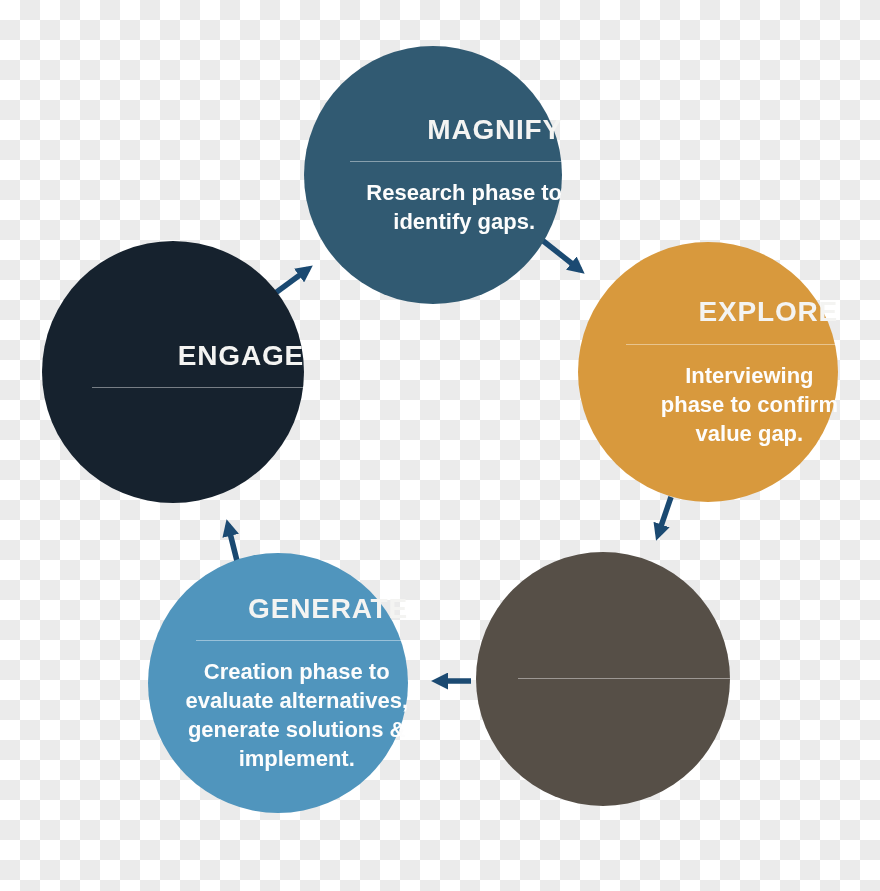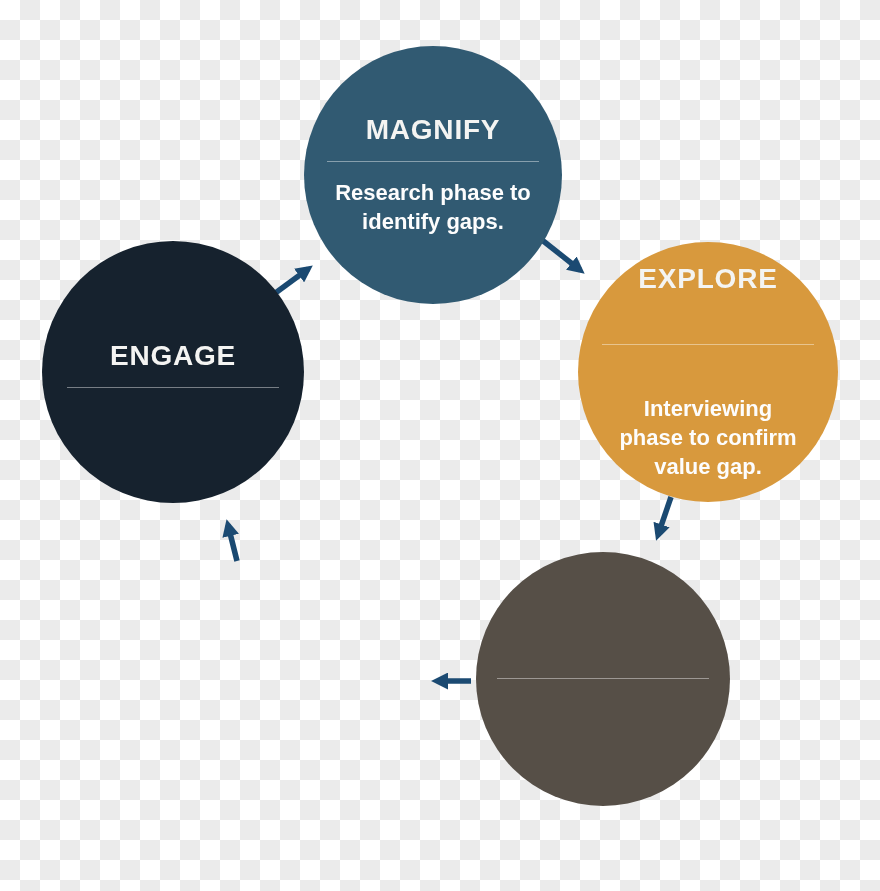--- a/index.html
+++ b/index.html
@@ -21,21 +21,21 @@
     top: 0;
     width: 880px;
     height: 891px;
     pointer-events: none;
   }
   .circle {
     position: absolute;
     border-radius: 50%;
     display: flex;
     flex-direction: column;
-    align-items: center;
+    align-items: flex-end;
     justify-content: center;
     text-align: center;
     color: #ffffff;
     box-sizing: border-box;
   }
   .circle-title {
     font-size: 28px;
     font-weight: 700;
     letter-spacing: 0.8px;
     color: #f4f4f2;
@@ -49,21 +49,21 @@
   }
   .circle-desc {
     font-size: 22px;
     font-weight: 700;
     line-height: 1.32;
     white-space: pre-line;
     color: #fdfdfd;
   }
   
   .step-0 { left: 304px; top: 46px;  width: 258px; height: 258px; } 
-  .step-1 { left: 578px; top: 242px; width: 260px; height: 260px; gap: 33px; } 
+  .step-1 { left: 578px; top: 242px; width: 260px; height: 260px; } 
   .step-2 { left: 476px; top: 552px; width: 254px; height: 254px; } 
   .step-3 { left: 148px; top: 553px; width: 260px; height: 260px; } 
   .step-4 { left: 42px;  top: 241px; width: 262px; height: 262px; } 
 </style>
 </head>
 <body>
 
 <div class="stage" style="background-image: conic-gradient(rgb(235, 235, 235) 25%, rgb(255, 255, 255) 0deg, rgb(255, 255, 255) 50%, rgb(235, 235, 235) 0deg, rgb(235, 235, 235) 75%, rgb(255, 255, 255) 0deg); background-size: 40px 40px;">
 
   <svg class="arrows" viewBox="0 0 880 891" xmlns="http://www.w3.org/2000/svg">
@@ -91,19 +91,27 @@
     <div class="circle-divider"></div>
     <div class="circle-desc">Interviewing
 phase to confirm
 value gap.</div>
   </div>
 
   <div class="circle step-2" style="background-color: rgb(86, 79, 71);">
     <div class="circle-divider"></div>
   </div>
 
+  <div class="circle step-3" style="background-color: rgb(80, 149, 189);">
+    <div class="circle-title">GENERATE</div>
+    <div class="circle-divider"></div>
+    <div class="circle-desc">Creation phase to
+evaluate alternatives,
+generate solutions &amp;
+implement.</div>
+  </div>
 
   <div class="circle step-4" style="background-color: rgb(22, 34, 46);">
     <div class="circle-title">ENGAGE</div>
     <div class="circle-divider"></div>
   </div>
 
 </div>
 
 </body></html>

